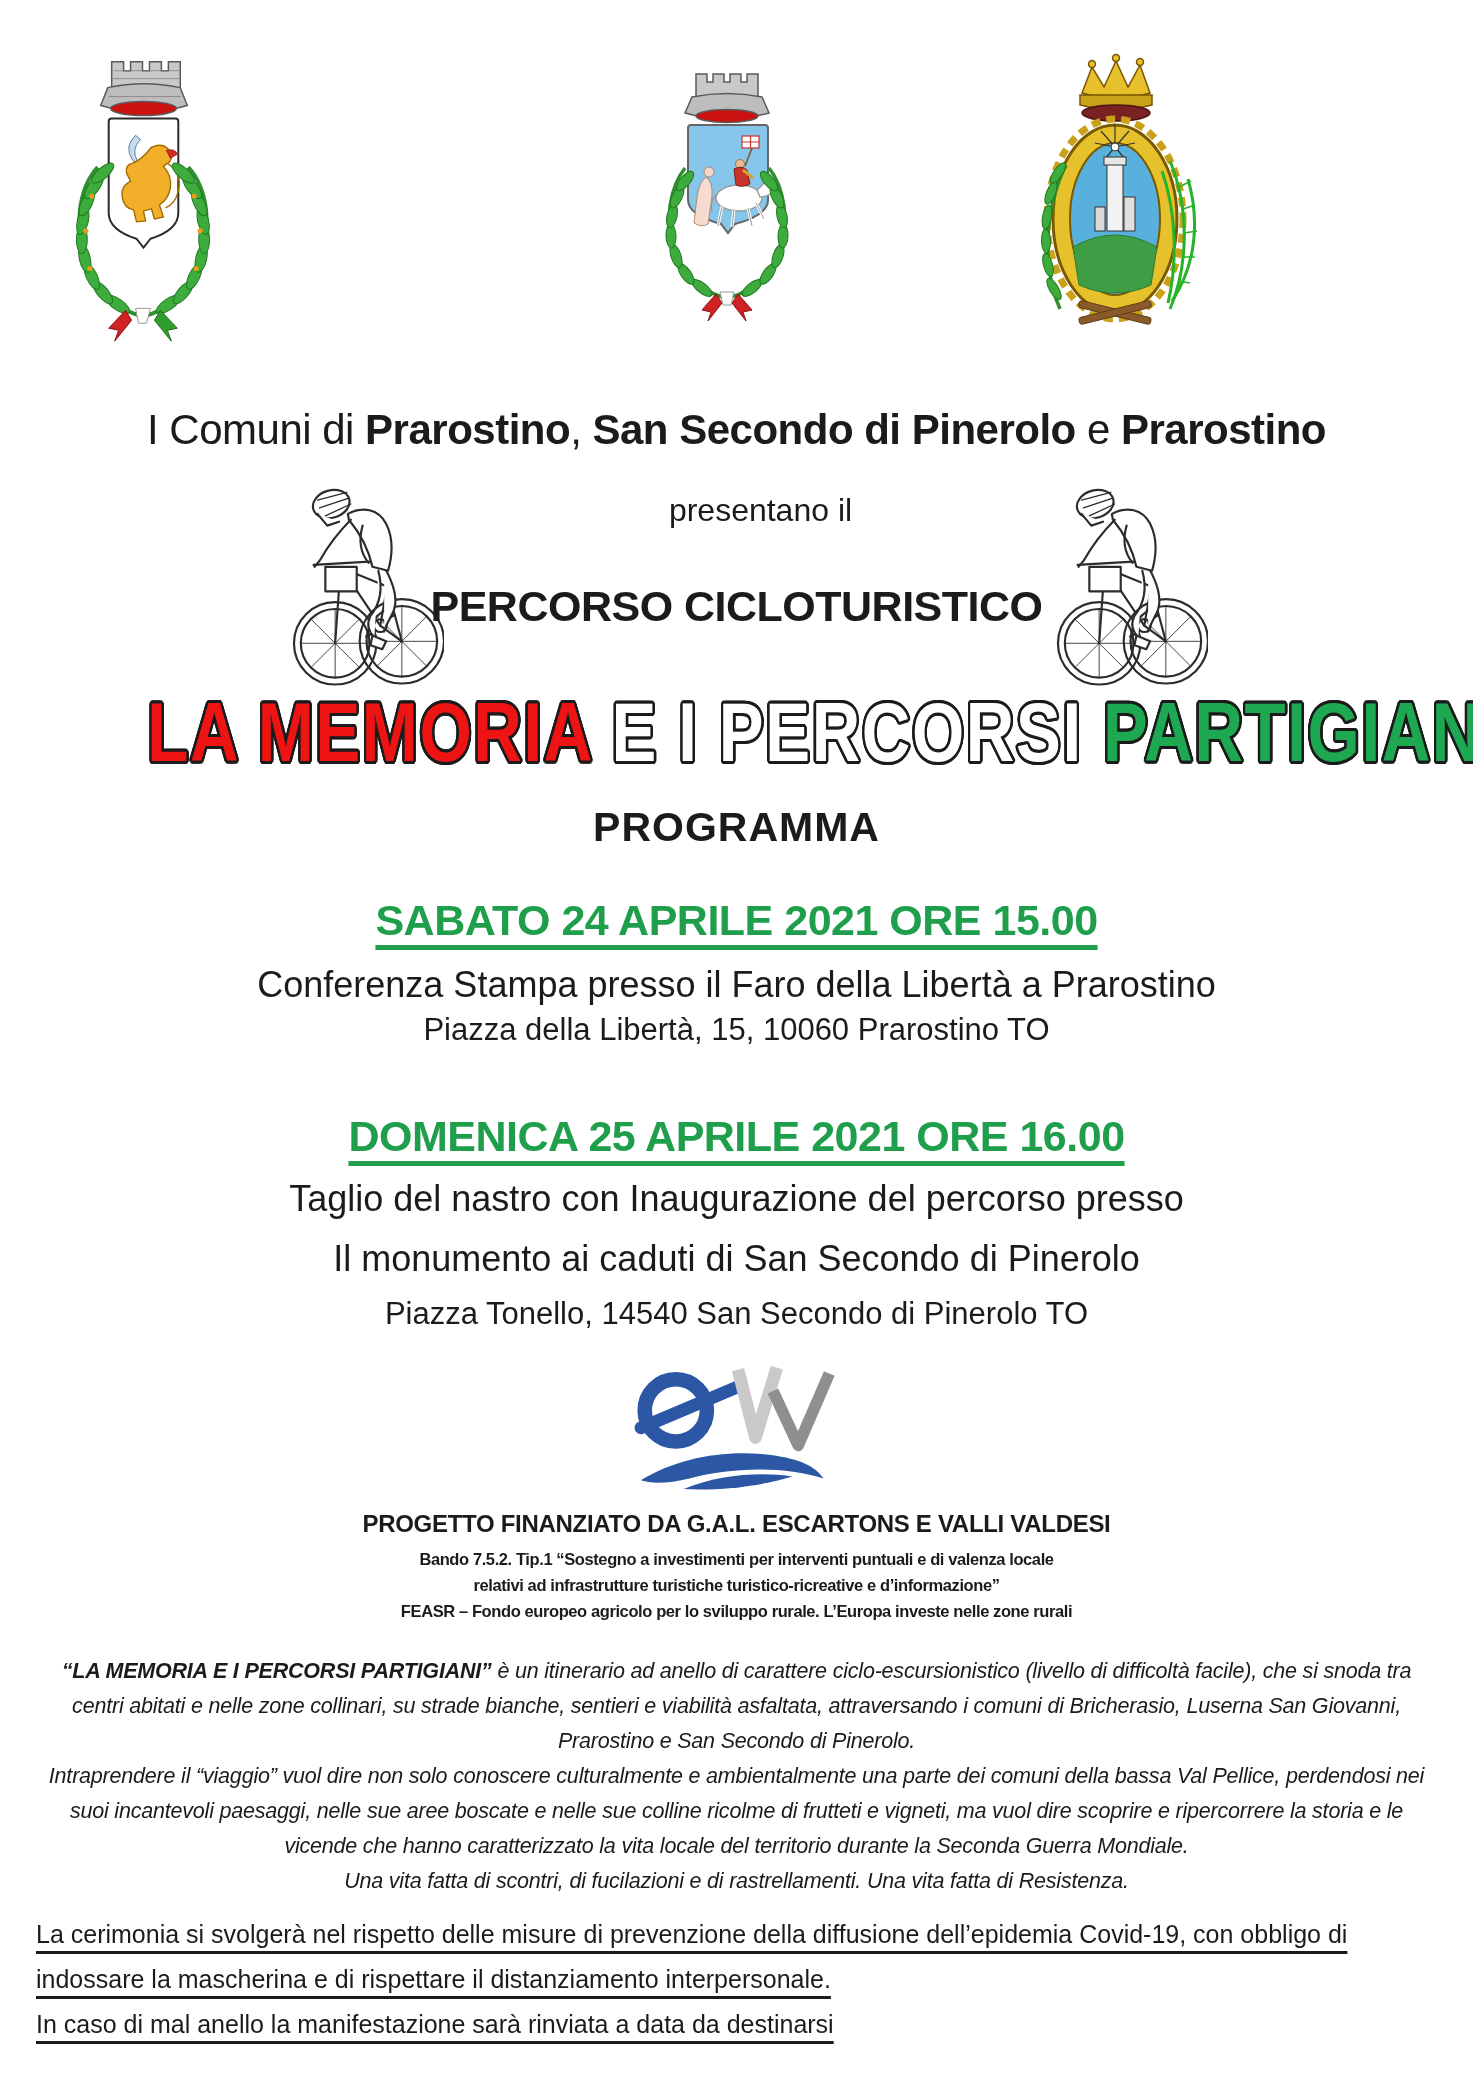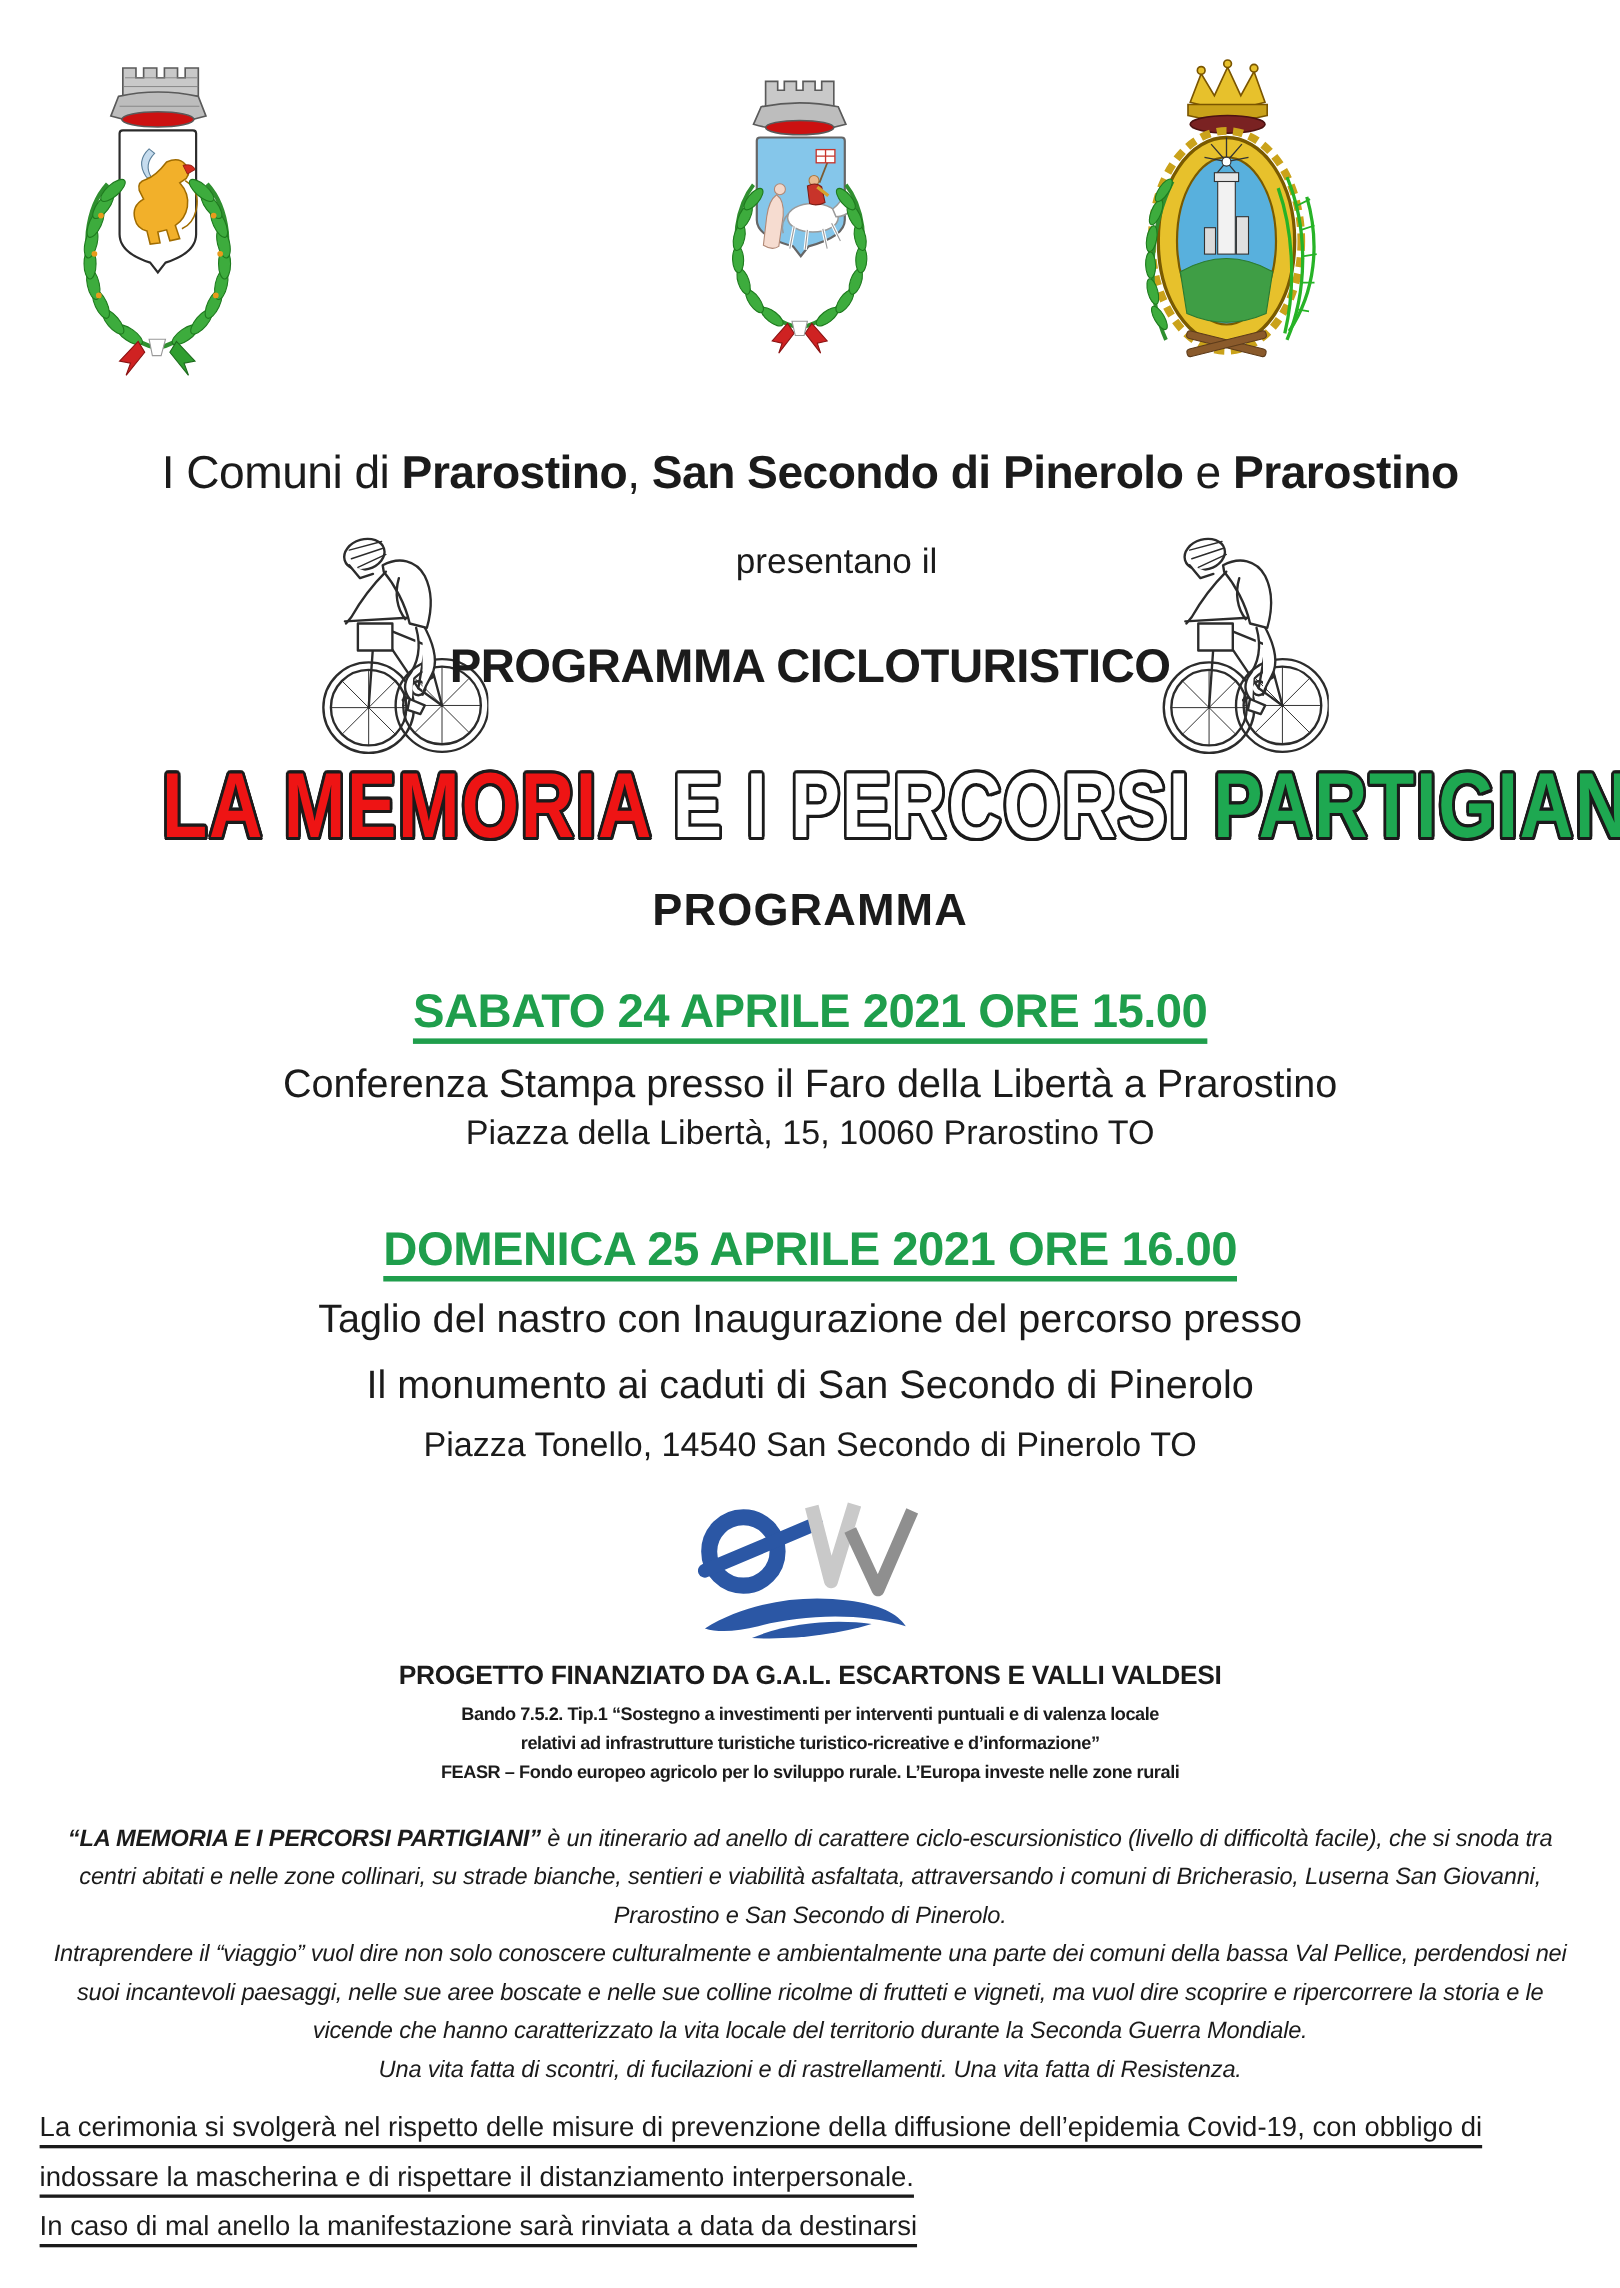--- a/index.html
+++ b/index.html
@@ -315,21 +315,21 @@
         <path d="M72,50 C68,64 70,78 78,88"></path>
         <path d="M88,96 C94,118 88,132 80,142 C76,150 78,158 84,164" fill="#ffffff"></path>
         <path d="M82,162 L96,168 L92,176 L80,172 Z" fill="#ffffff"></path>
         <ellipse cx="40" cy="28" rx="19" ry="14" transform="rotate(-16 40 28)" fill="#ffffff"></ellipse>
         <path d="M26,38 L36,50 L48,46" fill="#ffffff"></path>
         <path d="M26,24 L56,16 M28,32 L58,22 M34,40 L60,28" stroke-width="1.3"></path>
       </g>
     </svg>
   </div>
 
-  <div class="abs event-type">PROGRAMMA CICLOTURISTICO</div>
+  <div class="abs event-type">PERCORSO CICLOTURISTICO</div>
 
   <div class="abs big-title"><span class="t-red outl">LA MEMORIA</span><span class="t-white outl"> E I PERCORSI </span><span class="t-green outl">PARTIGIANI</span></div>
 
   <div class="abs programma">PROGRAMMA</div>
 
   <div class="abs date-heading dh1"><span>SABATO 24 APRILE 2021 ORE 15.00</span></div>
   <div class="abs body-line bl1">Conferenza Stampa presso il Faro della Libertà a Prarostino</div>
   <div class="abs addr-line al1">Piazza della Libertà, 15, 10060 Prarostino TO</div>
 
   <div class="abs date-heading dh2"><span>DOMENICA 25 APRILE 2021 ORE 16.00</span></div>

